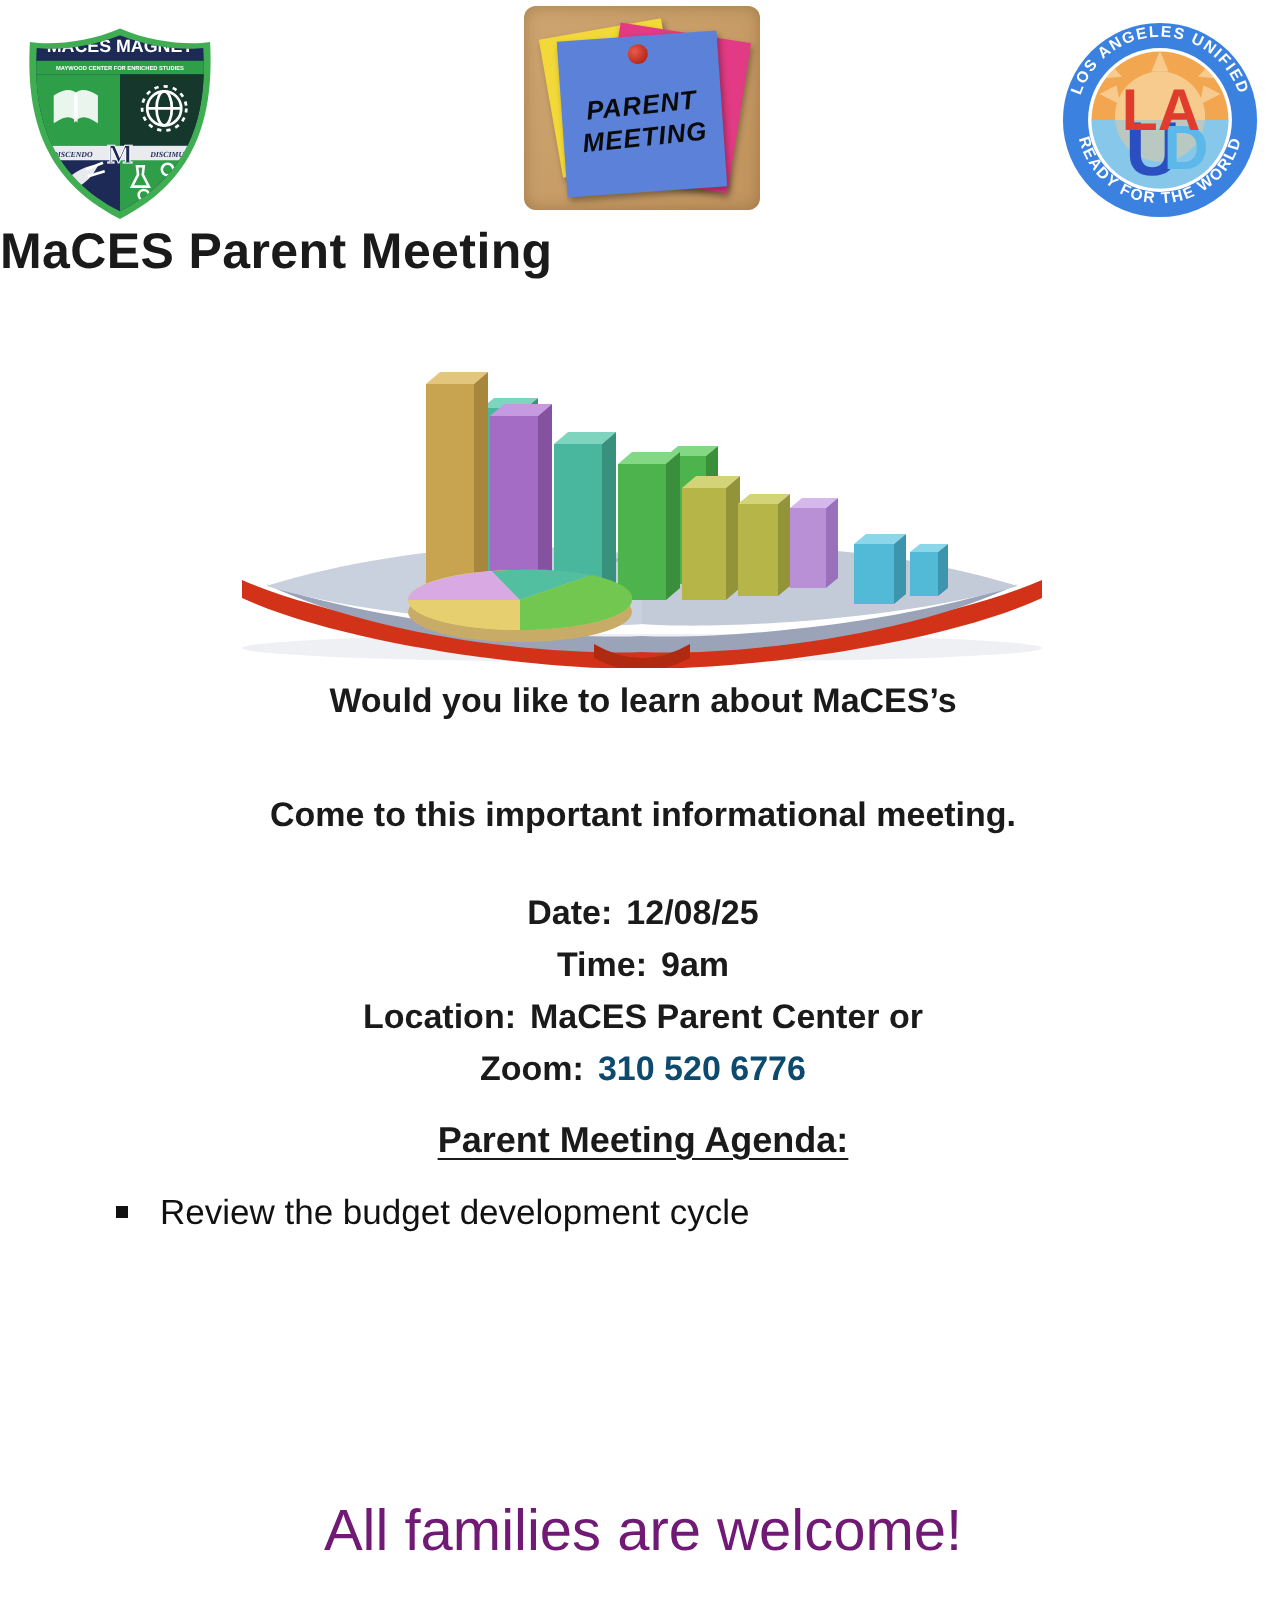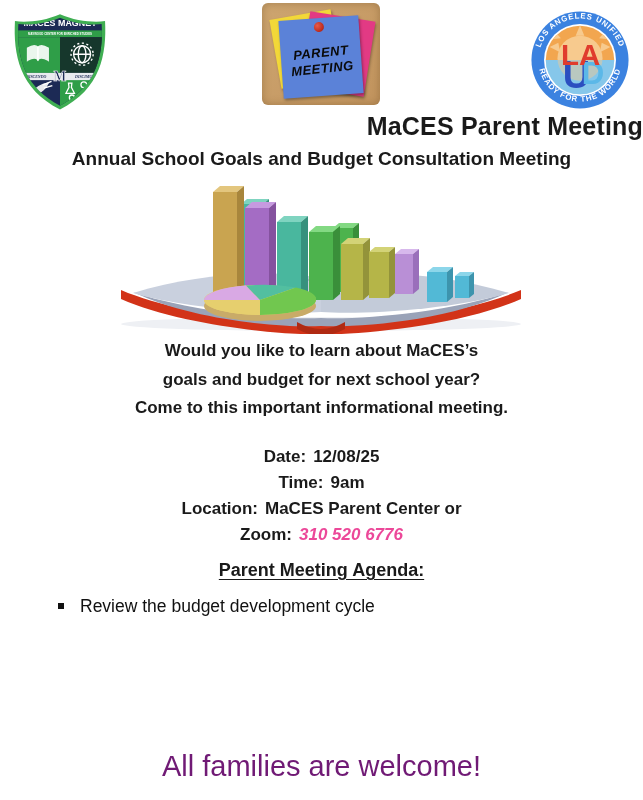--- a/index.html
+++ b/index.html
@@ -15,31 +15,31 @@
   .note{position:absolute;box-shadow:1px 2px 3px rgba(0,0,0,.35);}
   .note-yellow{left:13px;top:11px;width:62px;height:70px;background:#f2d838;transform:rotate(-10deg);}
   .note-pink{left:42px;top:13px;width:66px;height:76px;background:#e23a84;transform:rotate(9deg);}
   .note-blue{left:19px;top:15px;width:80px;height:78px;background:#5b82d8;transform:rotate(-4deg);
     display:flex;flex-direction:column;align-items:center;justify-content:center;}
   .note-blue .pin{position:absolute;top:4px;left:50%;margin-left:-5px;width:10px;height:10px;border-radius:50%;
     background:radial-gradient(circle at 35% 35%,#e85a4a,#a61408);}
   .note-text{font-weight:bold;font-style:italic;font-size:13px;line-height:1.25;color:#0a0a0a;text-align:center;letter-spacing:.5px;transform:rotate(-2deg);margin-top:8px;}
 
   
-  .title{position:absolute;top:112px;left:0;width:100%;text-align:right;font-size:25px;font-weight:bold;letter-spacing:.2px;}
+  .title{position:absolute;top:112px;left:0;width:100%;text-align:left;font-size:25px;font-weight:bold;letter-spacing:.2px;}
   .subtitle{position:absolute;top:148px;left:0;width:100%;text-align:center;font-size:19px;font-weight:bold;}
 
   .book-illustration{position:absolute;top:174px;left:111px;width:420px;height:160px;}
 
   .question{position:absolute;top:336px;left:0;width:100%;text-align:center;font-size:17px;font-weight:bold;line-height:29px;}
   .cta{position:absolute;top:398px;left:0;width:100%;text-align:center;font-size:17px;font-weight:bold;}
 
   .details{position:absolute;top:444px;left:0;width:100%;text-align:center;font-size:17px;font-weight:bold;line-height:26px;}
   .details .lbl{margin-right:7px;}
-  .zoom-number{color:#ec4899;font-style:italic;}
+  .zoom-number{color:#0c4a6e;}
 
   .agenda-heading{position:absolute;top:560px;left:0;width:100%;text-align:center;font-size:18px;font-weight:bold;}
   .agenda-heading span{text-decoration:underline;text-underline-offset:3px;}
 
   .agenda-list{position:absolute;top:592px;left:58px;width:545px;margin:0;padding:0;list-style:none;}
   .agenda-list li{display:flex;align-items:flex-start;margin-bottom:10px;font-size:17.5px;line-height:28px;color:#111;}
   .bullet-marker{flex:0 0 auto;width:6px;height:6px;background:#111;margin:11px 16px 0 0;}
 
   .welcome{position:absolute;top:750px;left:0;width:100%;text-align:center;font-size:29px;color:#701a75;}
 
@@ -141,21 +141,20 @@
       <text font-size="9" font-weight="bold" fill="#ffffff" letter-spacing="1" font-family="Liberation Sans,sans-serif">
         <textPath href="#arcTop" startOffset="50%" text-anchor="middle">LOS ANGELES UNIFIED</textPath>
       </text>
       <text font-size="9" font-weight="bold" fill="#ffffff" letter-spacing="1" font-family="Liberation Sans,sans-serif">
         <textPath href="#arcBottom" startOffset="50%" text-anchor="middle">READY FOR THE WORLD</textPath>
       </text>
     </svg>
   </div>
 
   <div class="title">MaCES Parent Meeting</div>
-  <div class="subtitle">Annual School Goals and Budget Consultation Meeting</div>
 
   <div class="book-illustration">
     <svg class="svg-abs" viewBox="0 0 420 160">
       <ellipse cx="210" cy="150" rx="200" ry="7" fill="#eef0f4"></ellipse>
 
       <path d="M10,116 C70,142 180,152 210,150 C240,152 350,142 410,116 L410,125 C350,152 240,162 210,160 C180,162 70,152 10,125 Z" fill="#d23318"></path>
 
       <path d="M22,118 C80,138 170,146 210,144 C250,146 340,138 398,118 C340,146 250,154 210,152 C170,154 80,146 22,118 Z" fill="#9aa3b8"></path>
 
       <path d="M210,104 C160,95 88,99 22,119 C80,136 172,141 210,138 Z" fill="#c9d0de"></path>
@@ -230,21 +229,20 @@
         <path d="M149,126 L135,111.6 A56,15 0 0,1 185,113.5 Z" fill="#52bfa0"></path>
         <path d="M149,126 L185,113.5 A56,15 0 0,1 205,126 Z" fill="#71c74f"></path>
         <path d="M149,126 L205,126 A56,15 0 0,1 149,141 Z" fill="#71c74f"></path>
         <path d="M149,126 L149,141 A56,15 0 0,1 93,126 Z" fill="#e6cf6e"></path>
       </g>
     </svg>
   </div>
 
   <div class="question">
     <div>Would you like to learn about MaCES’s</div>
-    <div>goals and budget for next school year?</div>
   </div>
   <div class="cta">Come to this important informational meeting.</div>
 
   <div class="details">
     <div>
       <span class="lbl">Date:</span><span>12/08/25</span>
     </div>
     <div>
       <span class="lbl">Time:</span><span>9am</span>
     </div>

